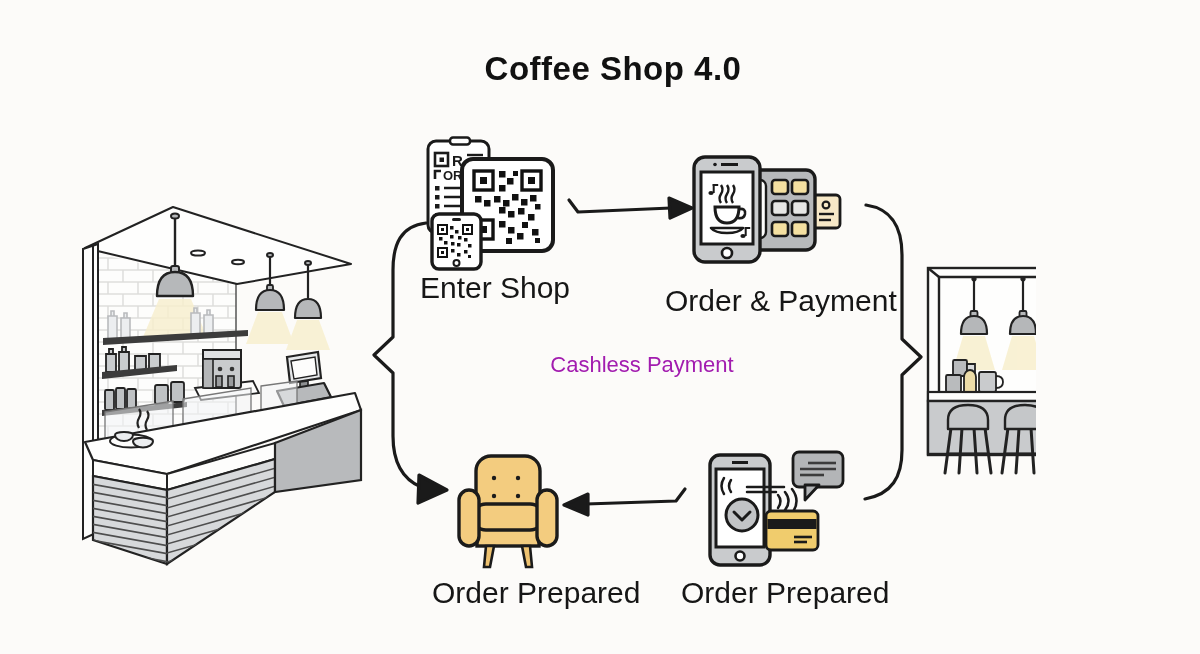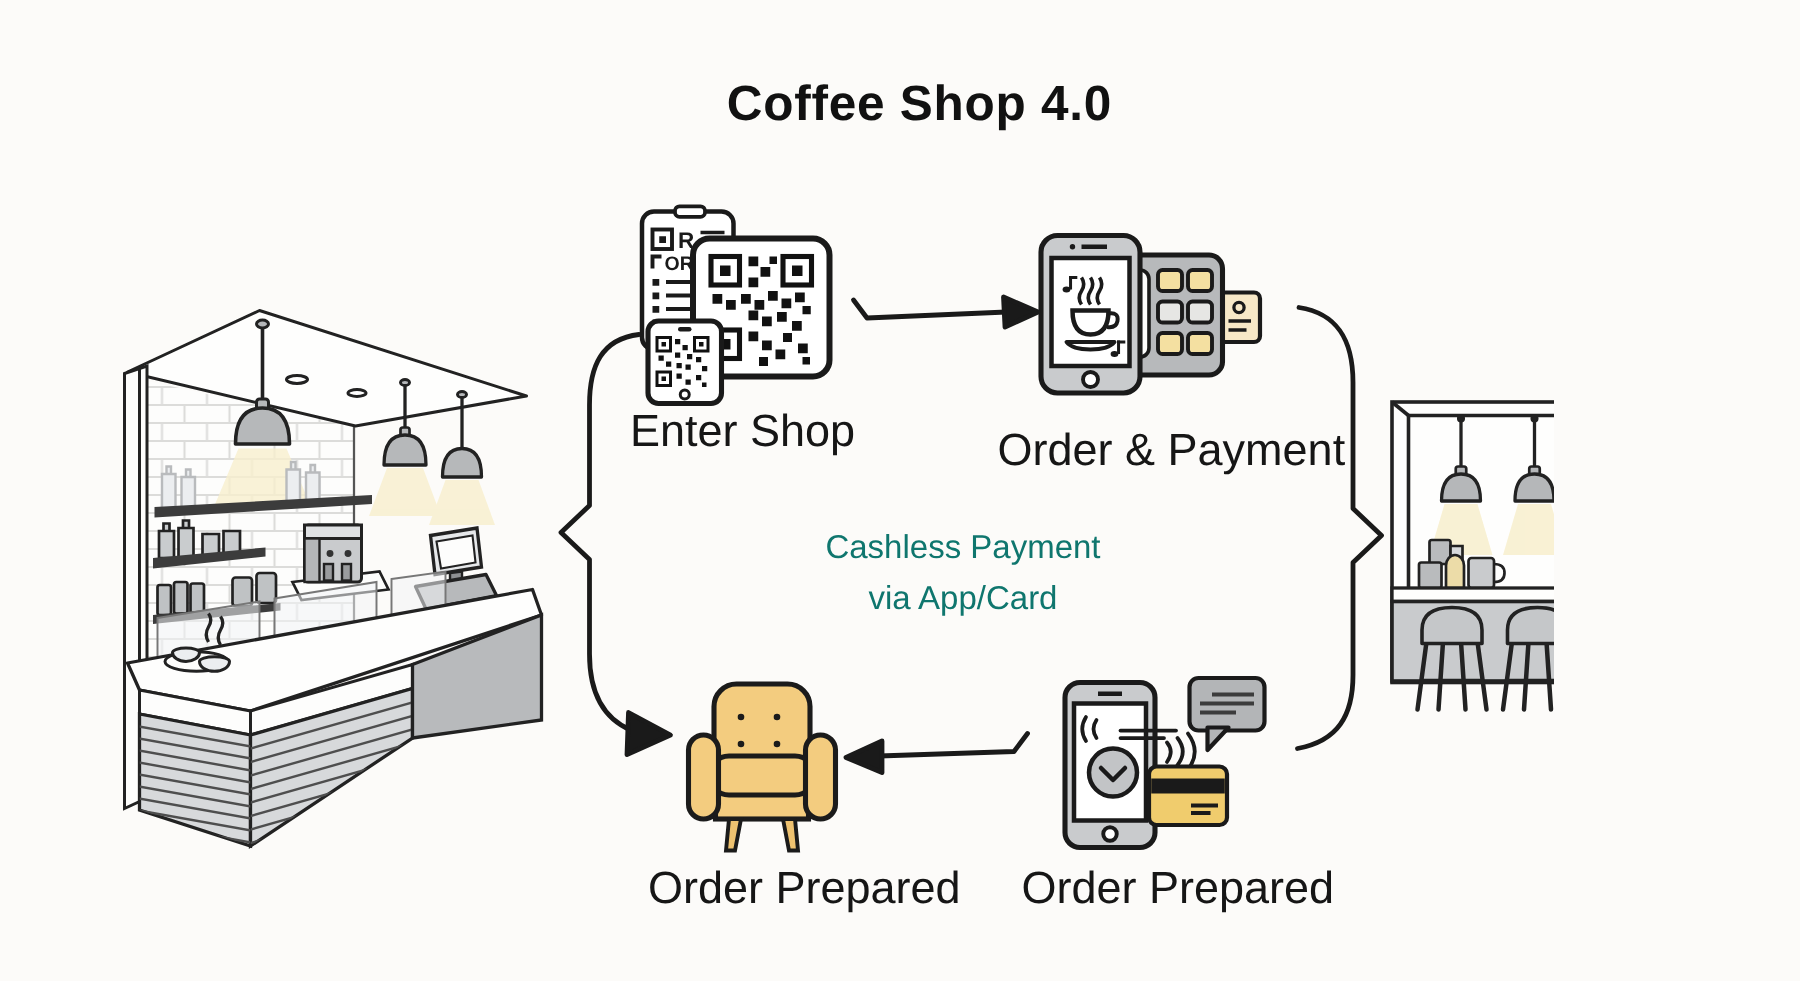--- a/index.html
+++ b/index.html
@@ -9,21 +9,21 @@
   }
   .title{
     position:absolute;left:0;top:50px;width:1226px;text-align:center;
     font-size:33px;font-weight:bold;color:#111;letter-spacing:.5px;
   }
   .step-label{
     position:absolute;font-size:30px;color:#161616;text-align:center;white-space:nowrap;
   }
   .caption{
     position:absolute;left:512px;top:348px;width:260px;text-align:center;
-    font-size:22px;line-height:34px;color:#0f766e;
+    font-size:22px;line-height:34px;color:#a21caf;
   }
   .abs{position:absolute;}
   svg{display:block;}
   svg text{font-family:"Liberation Sans",sans-serif;}
 </style>
 </head>
 <body>
 
 <div class="canvas">
 
@@ -472,18 +472,17 @@
       <g>
         <path d="M866,205 C892,209 902,227 902,255 L902,339 L921,357 L902,375 L902,450 C902,477 892,494 865,499"></path>
       </g>
     </g>
   </svg>
 
   <div class="step-label" style="left:415px;top:271px;width:160px">Enter Shop</div>
   <div class="step-label" style="left:665px;top:284px;width:200px">Order &amp; Payment</div>
   <div class="caption">
     <div>Cashless Payment</div>
-    <div>via App/Card</div>
   </div>
   <div class="step-label" style="left:432px;top:576px;width:160px">Order Prepared</div>
   <div class="step-label" style="left:681px;top:576px;width:160px">Order Prepared</div>
 
 </div>
 
 </body></html>

